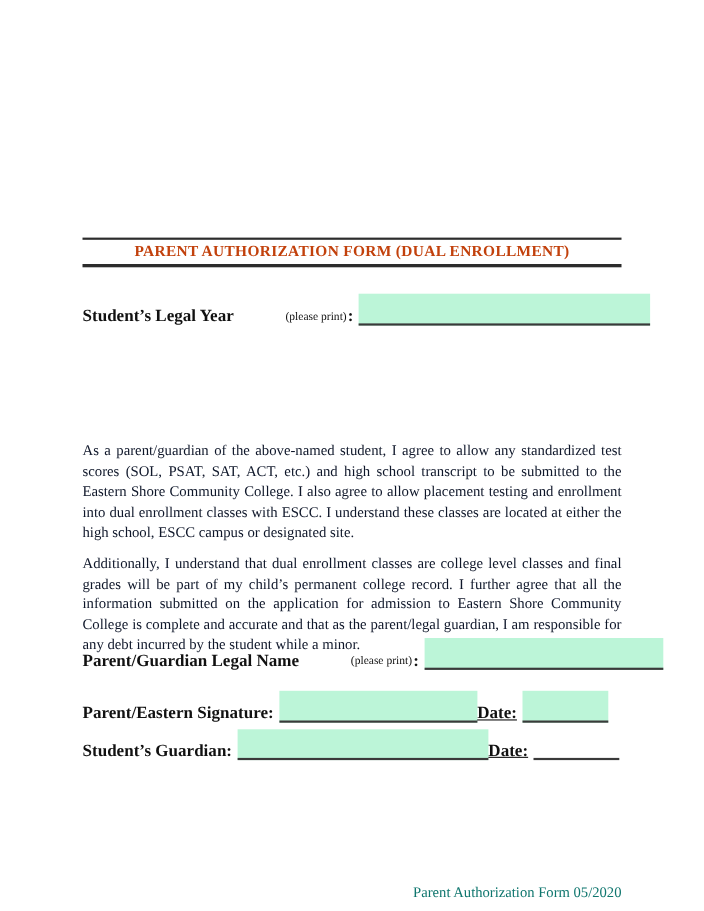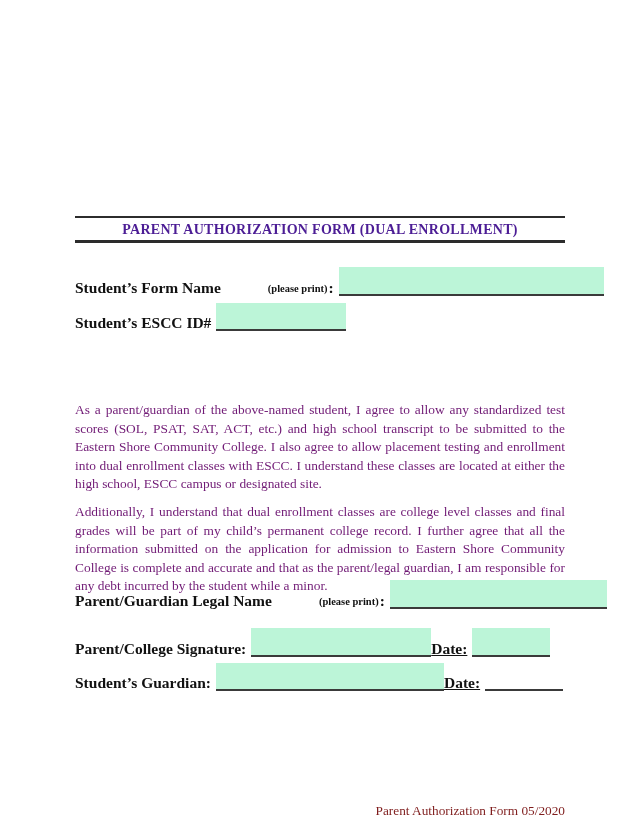--- a/index.html
+++ b/index.html
@@ -23,89 +23,85 @@
     font-family:"Liberation Sans", sans-serif; font-weight:bold; font-size:12.5px;
     fill:#0d1420;
   }
 
   
   .title-block {
     position:absolute; left:75px; top:216px; width:490px;
     border-top:2px solid #2c2c2c; border-bottom:3px solid #2c2c2c;
     padding:2px 0 2px; text-align:center;
   }
-  .title-text { font-weight:bold; font-size:14px; letter-spacing:0.3px; color:#4c1d95; }
+  .title-text { font-weight:bold; font-size:14px; letter-spacing:0.3px; color:#c2410c; }
 
   
   .frow { position:absolute; left:75px; display:flex; align-items:flex-end; }
   .flabel { font-weight:bold; font-size:15.5px; line-height:1.1; color:#111; white-space:pre; }
-  .fnote  { font-weight:bold; font-size:10.5px; line-height:1.35; color:#111; margin-left:5px; white-space:pre;padding-left:42px; }
+  .fnote  { font-weight:normal; font-size:10.5px; line-height:1.35; color:#111; margin-left:5px; white-space:pre;padding-left:42px; }
   .colon  { margin-left:1px; }
   .prefix { margin-left:8px; }
   .blank  { align-self:stretch; border-bottom:2px solid #3a3a3a; margin-left:5px; }
   .green  { background:var(--hl,#bcf5d8); }
   .nogap  { margin-left:0;text-decoration:underline; }
 
   #row-student-name { top:267px; height:29px; }
   #row-student-id   { top:303px; height:28px; }
   #row-current-year { top:337px; height:27px; }
   #row-pg-name      { top:580px; height:29px;justify-content:flex-end; }
   #row-pg-sig       { top:628px; height:29px; }
   #row-student-sig  { top:663px; height:28px; }
 
   .w265 { width:265px; } .w130 { width:130px; } .w23 { width:23px; }
   .w217 { width:217px; } .w180 { width:180px; } .w228 { width:228px; }
   .w78  { width:78px;  }
 
   
   .para {
     position:absolute; left:75px; width:490px; text-align:justify;
-    font-size:13.4px; line-height:18.4px; color:#701a75;
+    font-size:13.4px; line-height:18.4px; color:#0f172a;
   }
   #para1 { top:388px; }
   #para2 { top:490px; }
 
   
-  .footer { position:absolute; right:75px; top:803px; font-size:13.3px; color:#7f1d1d; }
+  .footer { position:absolute; right:75px; top:803px; font-size:13.3px; color:#0f766e; }
 </style>
 </head>
 <body>
 
 <div class="page">
 
 
   <div class="title-block">
     <span class="title-text">PARENT AUTHORIZATION FORM (DUAL ENROLLMENT)</span>
   </div>
 
   <div class="frow" id="row-student-name">
-    <span class="flabel">Student’s Form Name</span>
+    <span class="flabel">Student’s Legal Year</span>
     <span class="fnote">(please print)</span>
     <span class="flabel colon">:</span>
     <span class="blank green w265"></span>
   </div>
 
-  <div class="frow" id="row-student-id">
-    <span class="flabel">Student’s ESCC ID#</span>
-    <span class="blank green w130"></span>
-  </div>
 
 
   <p class="para" id="para1">As a parent/guardian of the above-named student, I agree to allow any standardized test scores (SOL, PSAT, SAT, ACT, etc.) and high school transcript to be submitted to the Eastern Shore Community College. I also agree to allow placement testing and enrollment into dual enrollment classes with ESCC. I understand these classes are located at either the high school, ESCC campus or designated site.</p>
   <p class="para" id="para2">Additionally, I understand that dual enrollment classes are college level classes and final grades will be part of my child’s permanent college record. I further agree that all the information submitted on the application for admission to Eastern Shore Community College is complete and accurate and that as the parent/legal guardian, I am responsible for any debt incurred by the student while a minor.</p>
 
   <div class="frow" id="row-pg-name">
     <span class="flabel">Parent/Guardian Legal Name</span>
     <span class="fnote">(please print)</span>
     <span class="flabel colon">:</span>
     <span class="blank green w217"></span>
   </div>
 
   <div class="frow" id="row-pg-sig">
-    <span class="flabel">Parent/College Signature:</span>
+    <span class="flabel">Parent/Eastern Signature:</span>
     <span class="blank green w180"></span>
     <span class="flabel nogap">Date:</span>
     <span class="blank green w78"></span>
   </div>
 
   <div class="frow" id="row-student-sig">
     <span class="flabel">Student’s Guardian:</span>
     <span class="blank green w228"></span>
     <span class="flabel nogap">Date:</span>
     <span class="blank w78"></span>

